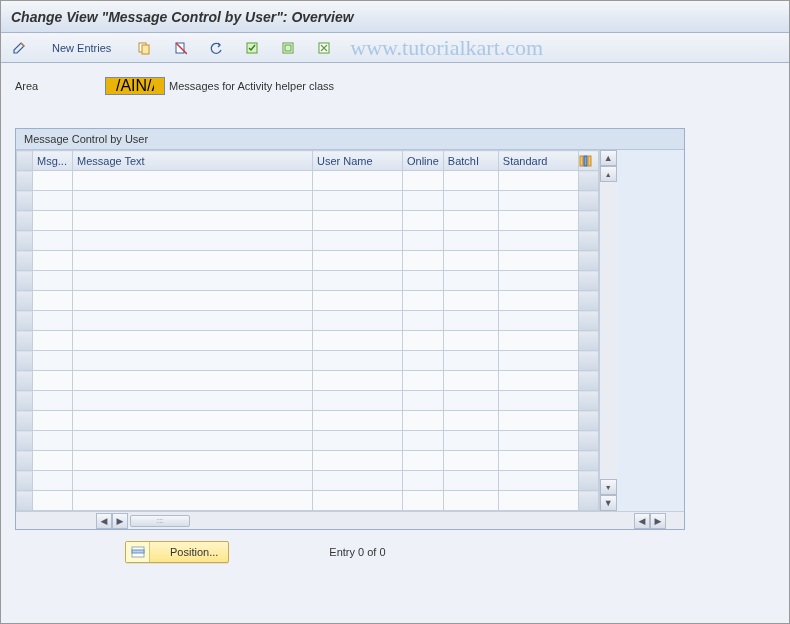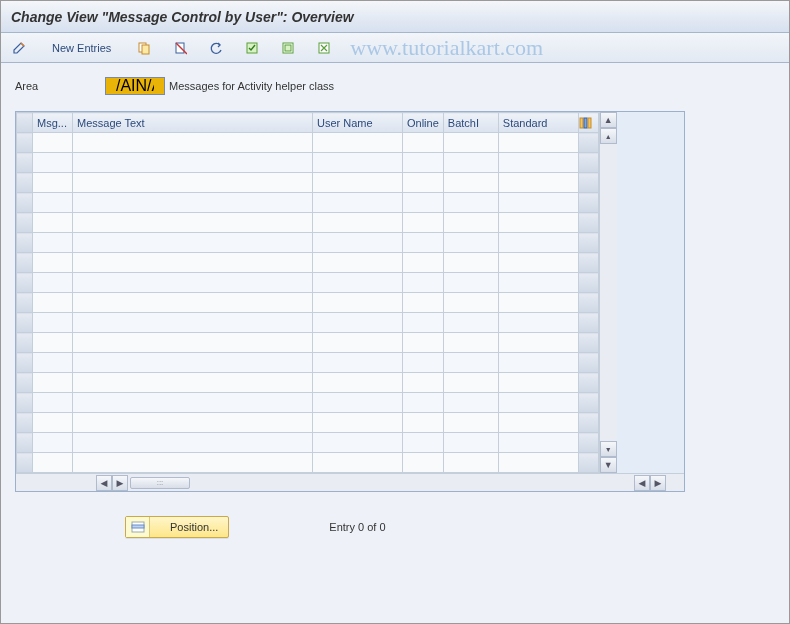--- a/index.html
+++ b/index.html
@@ -61,21 +61,21 @@
     pointer-events: none;
   }
   .content {
     padding: 14px 10px 10px 14px;
     background: #eef2f8;
     height: calc(100% - 62px);
   }
   .area-row {
     display: flex;
     align-items: center;
-    margin-bottom: 16px;
+    margin-bottom: 33px;
   }
   .area-label { width: 90px; color: #333; }
   .area-input {
     width: 60px;
     border: 1px solid #7a8aa0;
     background: #eab308;
     padding: 2px 10px;
     font-size: 16px;
     height: 18px;
   }
@@ -168,21 +168,21 @@
     width: 60px; height: 12px;
     background: linear-gradient(to bottom,#f5f7fa,#d8dee8);
     border: 1px solid #b0bbcd;
     border-radius:2px;
     display:flex;align-items:center;justify-content:center;
     font-size:8px;color:#889;
   }
   .footer-row {
     display: flex;
     align-items: center;
-    margin-top: 24px;
+    margin-top: 11px;
     padding-left: 110px;
     gap: 100px;
   }
   .position-btn {
     display: flex;
     align-items: center;
     background: linear-gradient(to bottom,#fff6c9,#fde68a);
     border: 1px solid #c9a94a;
     border-radius: 2px;
     height: 22px;
@@ -257,20 +257,21 @@
 
 <div class="content">
 
   <div class="area-row">
     <span class="area-label">Area</span>
     <input class="area-input" readonly="" value="/AIN/AC…" style="">
     <span class="area-desc">Messages for Activity helper class</span>
   </div>
 
   <div class="panel">
+    <div class="panel-title">Message Control by User</div>
 
     <div class="grid-wrap">
       <table class="grid">
         <thead>
           <tr>
             <th class="row-selector"></th>
             <th class="col-msg">Msg...</th>
             <th class="col-text">Message Text</th>
             <th class="col-user">User Name</th>
             <th class="col-online">Online</th>

